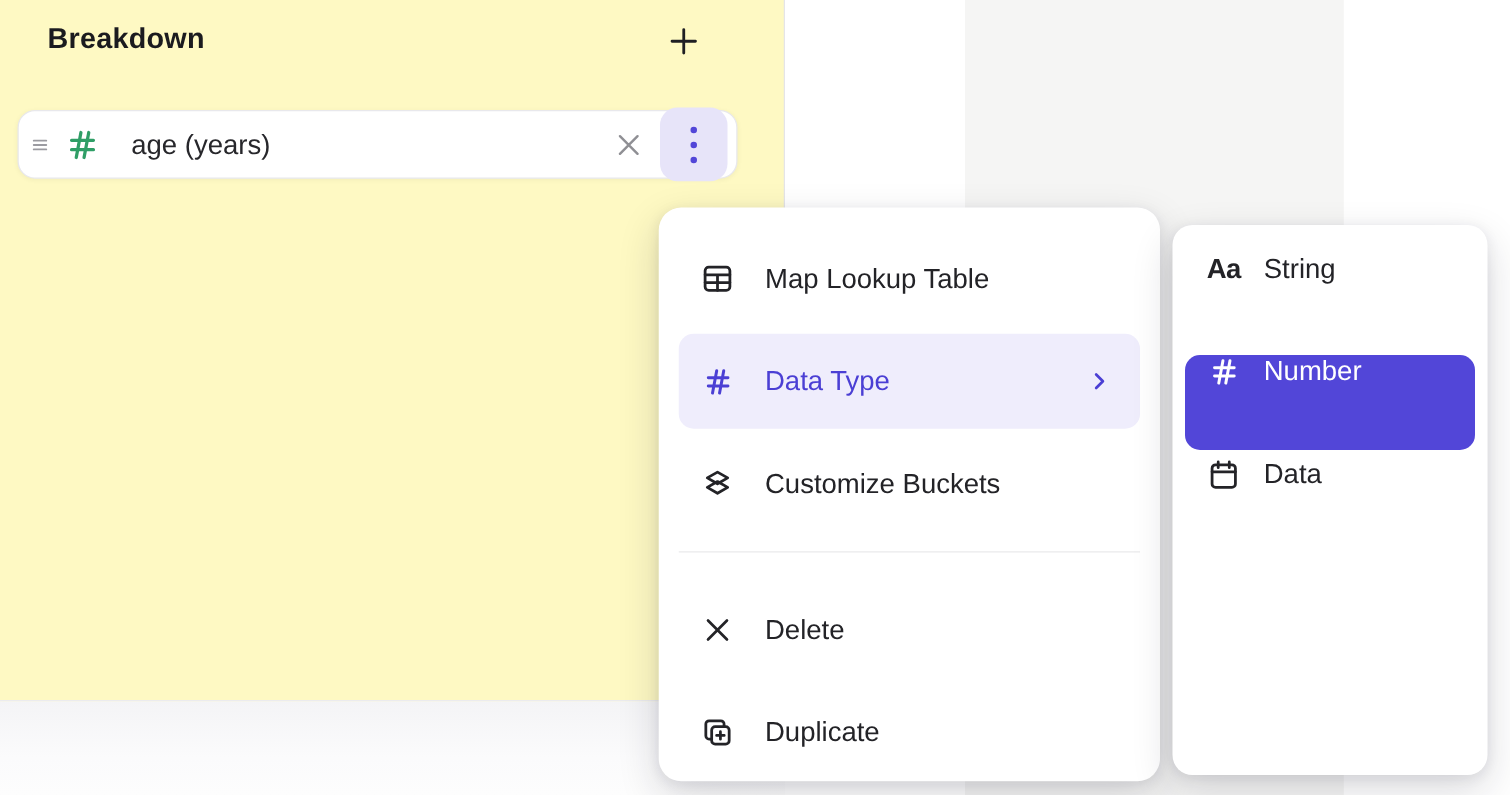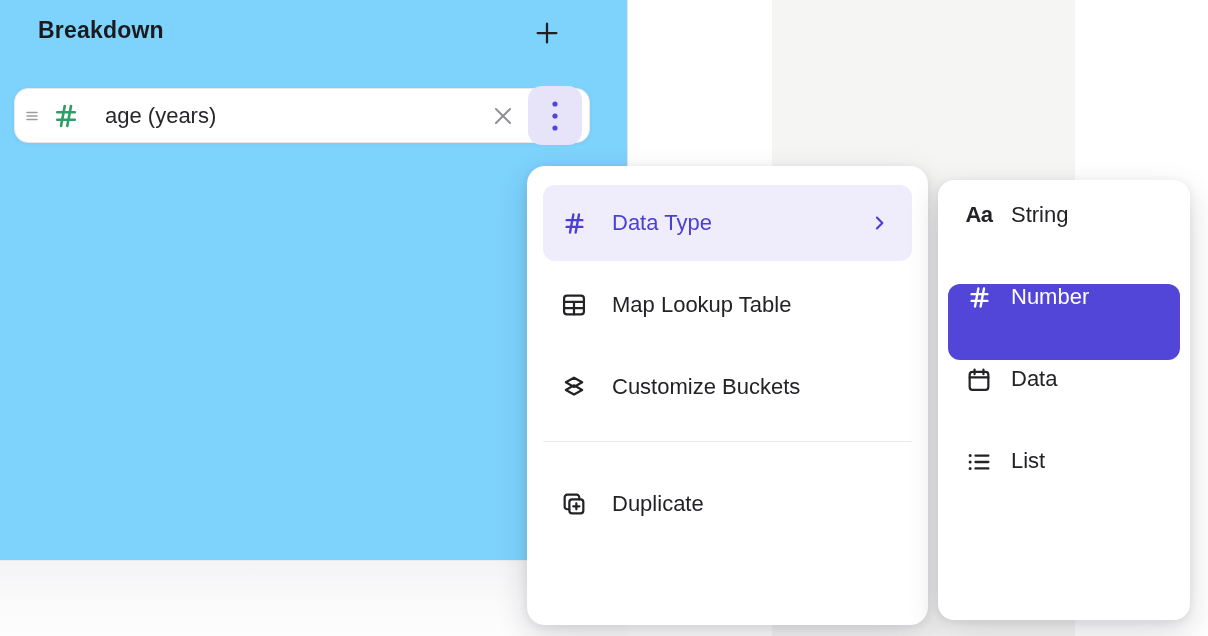--- a/index.html
+++ b/index.html
@@ -6,21 +6,21 @@
     --accent:#5246d8; --accent-text:#4b3fd4; --accent-soft:#efedfc; --accent-btn:#e7e4f9;
     --green:#2f9e66; --ink:#232327; --muted:#8f8f94; --canvas-gray:#f5f5f4;
     --border:#e8e8ec; --divider:#e5e5e8;
   }
   *{margin:0;padding:0;box-sizing:border-box;}
   html,body{background:#fff;}
   body{font-family:"Liberation Sans","DejaVu Sans",sans-serif;color:var(--ink);}
   .canvas{position:relative;width:1208px;height:636px;background:#fff;overflow:hidden;}
 
   
-  .left-panel{position:absolute;left:0;top:0;width:628px;height:636px;background:#7dd3fc;border-right:1px solid var(--divider);}
+  .left-panel{position:absolute;left:0;top:0;width:628px;height:636px;background:#fef9c3;border-right:1px solid var(--divider);}
   .panel-title{position:absolute;left:38px;top:17px;font-size:23px;font-weight:700;color:#1b1b1f;letter-spacing:.2px;}
   .add-btn{position:absolute;left:529px;top:15px;width:36px;height:36px;display:flex;align-items:center;justify-content:center;background:transparent;border:none;cursor:pointer;color:#1f1f23;}
   .footer-line{position:absolute;left:0;top:560px;width:628px;height:1px;background:#ebebee;}
   .footer-area{position:absolute;left:0;top:561px;width:628px;height:75px;background:linear-gradient(180deg,#f4f4f6 0%,#fbfbfc 60%,#fdfdfd 100%);}
 
   
   .chip{position:absolute;left:14px;top:88px;width:576px;height:55px;background:#fff;border:1px solid var(--border);border-radius:14px;box-shadow:0 1px 4px rgba(20,20,40,.05);display:flex;align-items:center;}
   .chip .drag{margin-left:9px;display:flex;align-items:center;color:#9b9ba1;}
   .chip .type-ic{margin-left:11px;display:flex;align-items:center;color:var(--green);}
   .chip .chip-label{margin-left:24px;font-size:22px;font-weight:500;color:#27272b;}
@@ -100,57 +100,65 @@
         </span>
       </button>
     </div>
 
     <div class="footer-line"></div>
     <div class="footer-area"></div>
   </div>
 
   <div class="menu">
 
+    <div class="menu-item">
+      <span class="mi-icon">
+        <svg width="28" height="28" viewBox="0 0 24 24" fill="none" stroke="currentColor" stroke-width="1.9" stroke-linecap="round" stroke-linejoin="round">
+            <rect x="3.5" y="4" width="17" height="16" rx="2.5"></rect>
+            <path d="M3.5 9.3h17M3.5 14.6h17M12 9.3V20"></path>
+          </svg>
+      </span>
+      <span class="mi-label">Map Lookup Table</span>
+    </div>
+
     <div class="menu-item active">
       <span class="mi-icon">
         <svg width="27" height="27" viewBox="0 0 24 24" fill="none" stroke="currentColor" stroke-width="2.1" stroke-linecap="round">
             <path d="M5 9h14M5 15h14M11 4 8 20M16 4l-3 16"></path>
           </svg>
       </span>
       <span class="mi-label">Data Type</span>
       <span class="mi-spacer"></span>
       <span class="mi-chevron">
         <svg width="20" height="20" viewBox="0 0 24 24" fill="none" stroke="currentColor" stroke-width="2.6" stroke-linecap="round" stroke-linejoin="round">
             <path d="M9.5 5.5 16 12l-6.5 6.5"></path>
           </svg>
       </span>
     </div>
 
     <div class="menu-item">
       <span class="mi-icon">
         <svg width="28" height="28" viewBox="0 0 24 24" fill="none" stroke="currentColor" stroke-width="1.9" stroke-linecap="round" stroke-linejoin="round">
-            <rect x="3.5" y="4" width="17" height="16" rx="2.5"></rect>
-            <path d="M3.5 9.3h17M3.5 14.6h17M12 9.3V20"></path>
-          </svg>
-      </span>
-      <span class="mi-label">Map Lookup Table</span>
-    </div>
-
-    <div class="menu-item">
-      <span class="mi-icon">
-        <svg width="28" height="28" viewBox="0 0 24 24" fill="none" stroke="currentColor" stroke-width="1.9" stroke-linecap="round" stroke-linejoin="round">
             <path d="M12 4 19 8l-7 4-7-4z"></path>
             <path d="M12 10.5 19 14.5l-7 4-7-4z"></path>
           </svg>
       </span>
       <span class="mi-label">Customize Buckets</span>
     </div>
 
     <div class="menu-divider"></div>
 
+    <div class="menu-item">
+      <span class="mi-icon">
+        <svg width="26" height="26" viewBox="0 0 24 24" fill="none" stroke="currentColor" stroke-width="2" stroke-linecap="round">
+            <path d="M5 5l14 14M19 5 5 19"></path>
+          </svg>
+      </span>
+      <span class="mi-label">Delete</span>
+    </div>
 
     <div class="menu-item">
       <span class="mi-icon">
         <svg width="28" height="28" viewBox="0 0 24 24" fill="none" stroke="currentColor" stroke-width="1.9" stroke-linecap="round" stroke-linejoin="round">
             <path d="M16.5 8V6.2A2.2 2.2 0 0 0 14.3 4H6.2A2.2 2.2 0 0 0 4 6.2v8.1a2.2 2.2 0 0 0 2.2 2.2H8"></path>
             <rect x="8" y="8" width="12" height="12" rx="2.4"></rect>
             <path d="M14 11.4v5.2M11.4 14h5.2"></path>
           </svg>
       </span>
       <span class="mi-label">Duplicate</span>
@@ -177,24 +185,15 @@
     <div class="sub-item">
       <span class="si-icon">
         <svg width="28" height="28" viewBox="0 0 24 24" fill="none" stroke="currentColor" stroke-width="1.9" stroke-linecap="round" stroke-linejoin="round">
             <rect x="4" y="5" width="16" height="15.5" rx="2.4"></rect>
             <path d="M8.2 3v4M15.8 3v4M4 9.8h16"></path>
           </svg>
       </span>
       <span class="si-label">Data</span>
     </div>
 
-    <div class="sub-item">
-      <span class="si-icon">
-        <svg width="28" height="28" viewBox="0 0 24 24" fill="none" stroke="currentColor" stroke-width="2" stroke-linecap="round">
-            <path d="M9 6.5h11M9 12h11M9 17.5h11"></path>
-            <path d="M4.4 6.5h.01M4.4 12h.01M4.4 17.5h.01" stroke-width="2.6"></path>
-          </svg>
-      </span>
-      <span class="si-label">List</span>
-    </div>
   </div>
 
 </div>
 
 </body></html>

